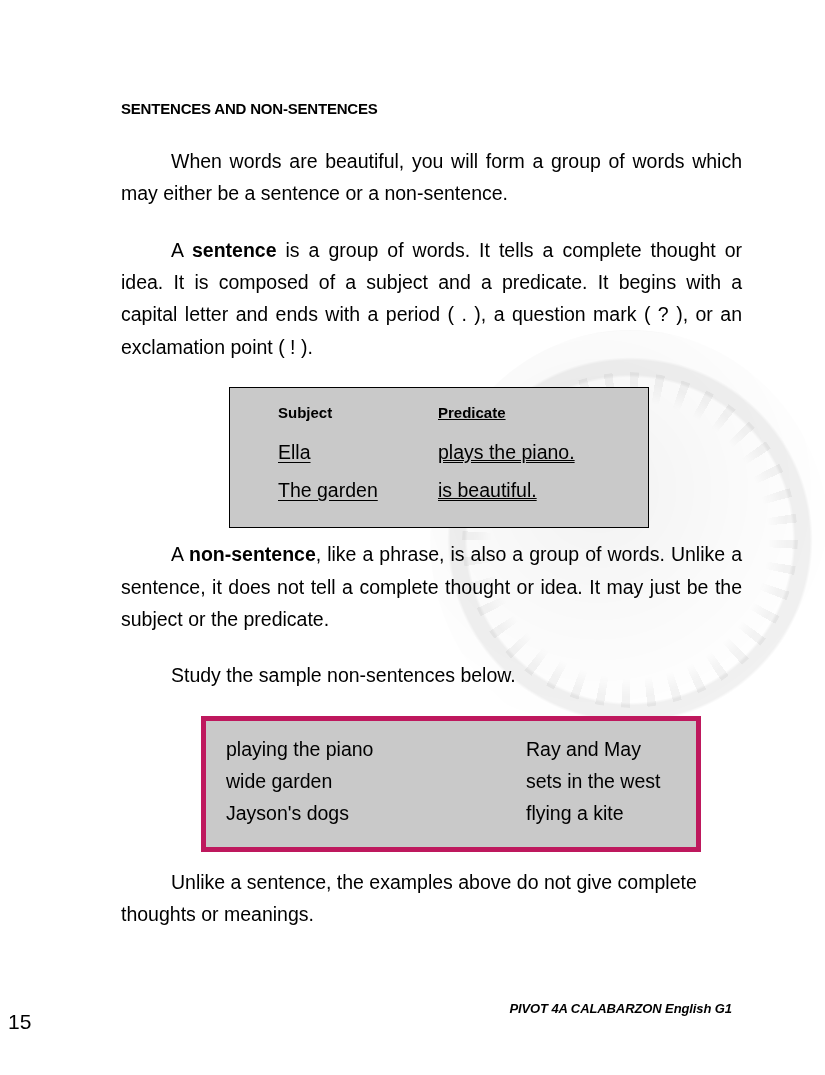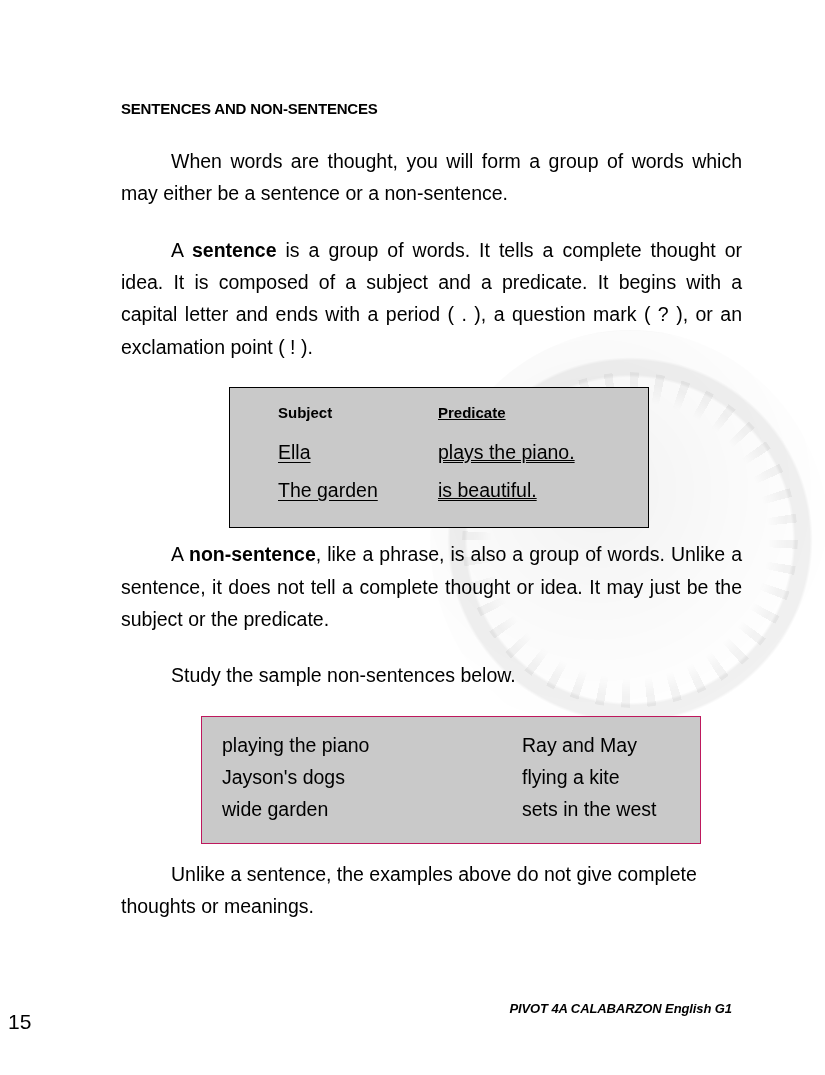--- a/index.html
+++ b/index.html
@@ -114,21 +114,21 @@
   .ul {
     text-decoration: underline;
     text-underline-offset: 3px;
   }
 
   
   .nonsentence-box {
     width: 500px;
     margin: 6px 0 14px 80px;
     background: #c9c9c9;
-    border: 1px solid #be185d;
+    border: 5px solid #be185d;
     box-sizing: border-box;
     padding: 14px 0 16px 0;
   }
   .nonsentence-box table {
     border-collapse: collapse;
     width: 100%;
     font-size: 19.5px;
   }
   .nonsentence-box td {
     padding: 3px 0 6px 0;
@@ -167,21 +167,21 @@
 </style>
 </head>
 <body>
 
 <div class="watermark"></div>
 
 <div class="page">
 
   <h1 class="doc-title">SENTENCES AND NON-SENTENCES</h1>
 
-  <p class="body-text"><span class="indent"></span><span>When words are thought, you will form a group of words which may either be a sentence or a non-sentence.</span></p>
+  <p class="body-text"><span class="indent"></span><span>When words are beautiful, you will form a group of words which may either be a sentence or a non-sentence.</span></p>
 
   <p class="body-text"><span class="indent"></span><span>A </span><span class="bold">sentence</span><span> is a group of words. It tells a complete thought or idea. It is composed of a subject and a predicate.  It begins with a capital letter and ends with a period ( . ), a question mark ( ? ), or an exclamation point ( ! ).</span></p>
 
 
   <div class="sentence-box">
     <table>
       <thead>
         <tr>
           <th class="col-subject">Subject</th>
           <th class="col-predicate">Predicate</th>
@@ -205,26 +205,26 @@
   <p class="body-text no-justify"><span class="indent"></span><span>Study the sample non-sentences below.</span></p>
 
   <div class="nonsentence-box">
     <table>
       <tbody>
         <tr>
           <td class="col-left">playing the piano</td>
           <td class="col-right">Ray and May</td>
         </tr>
         <tr>
+          <td class="col-left">wide garden</td>
+          <td class="col-right">sets in the west</td>
+        </tr>
+        <tr>
           <td class="col-left">Jayson's dogs</td>
           <td class="col-right">flying a kite</td>
-        </tr>
-        <tr>
-          <td class="col-left">wide garden</td>
-          <td class="col-right">sets in the west</td>
         </tr>
       </tbody>
     </table>
   </div>
 
   <p class="body-text no-justify"><span class="indent"></span><span>Unlike a sentence, the examples above do not give complete thoughts or meanings.</span></p>
 
 </div>
 
 <div class="footer">

